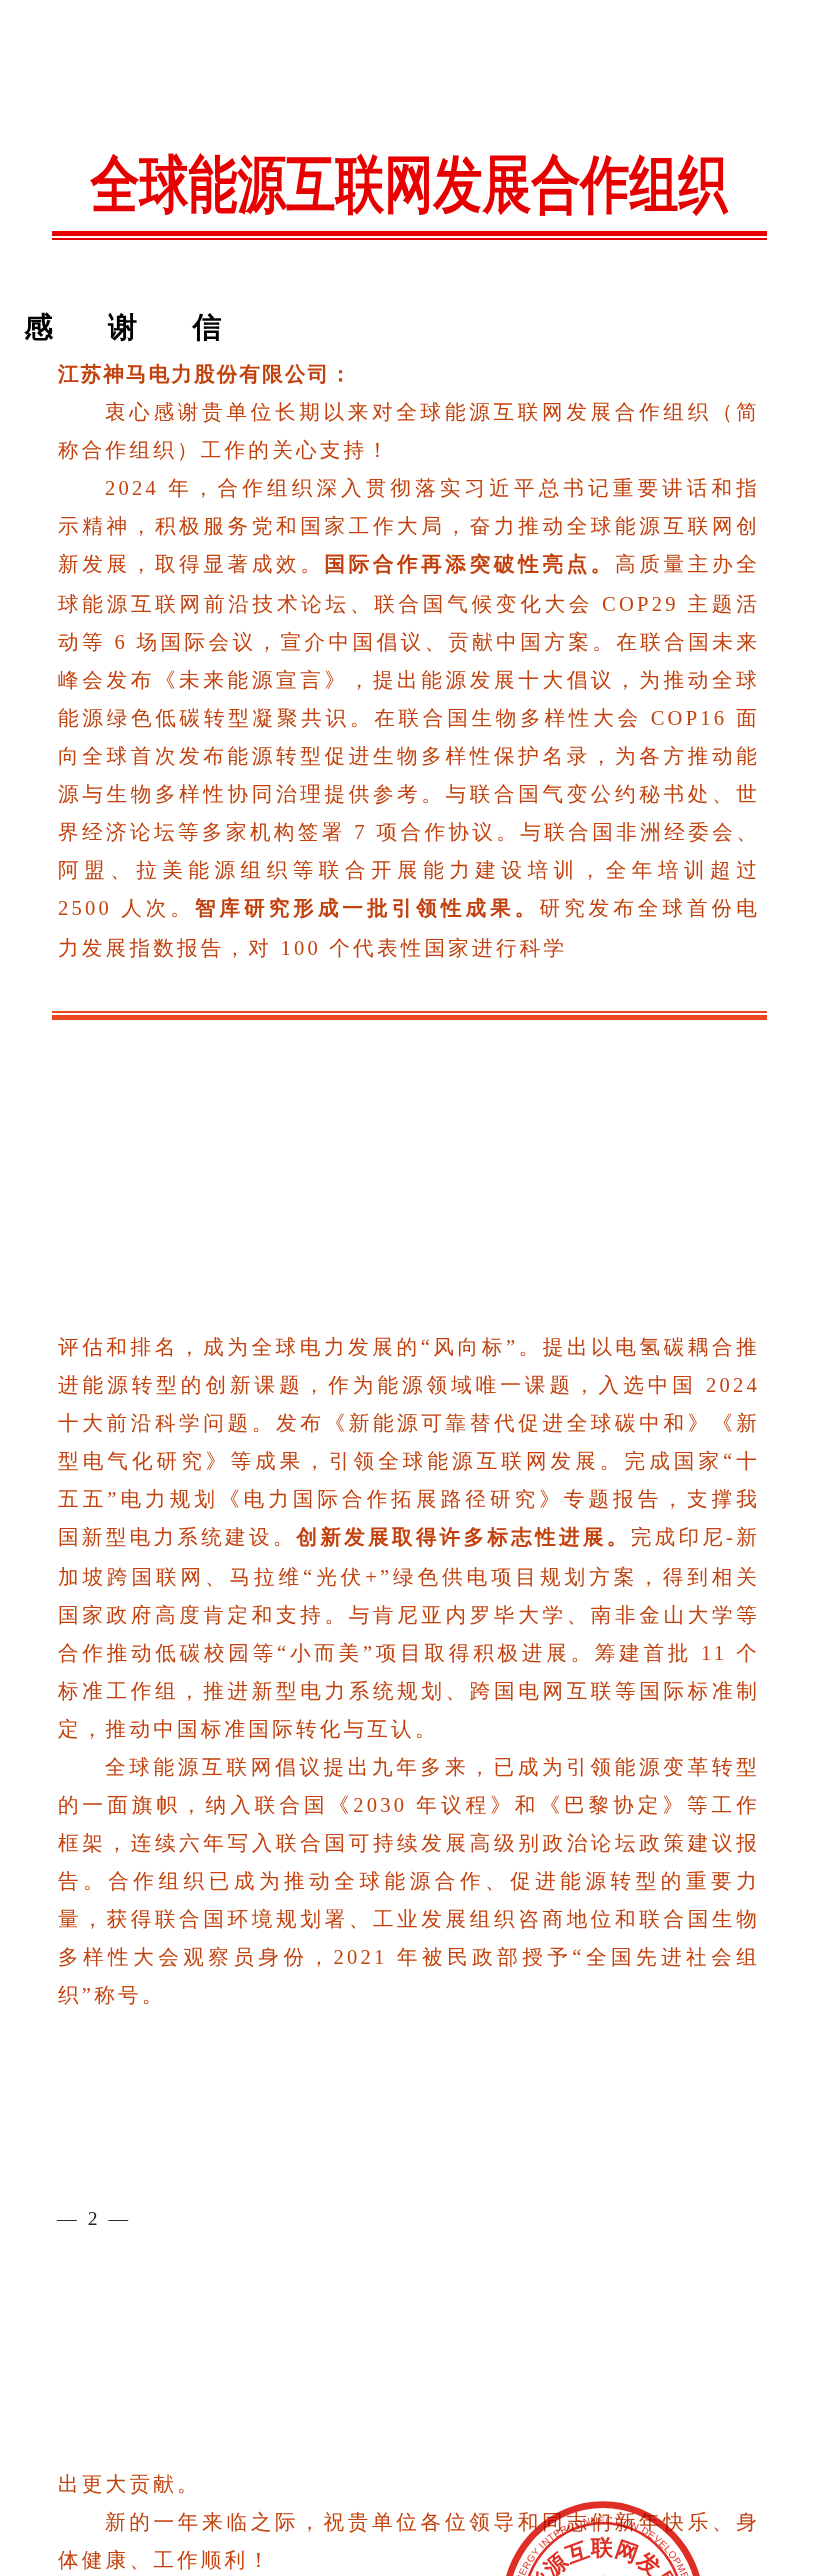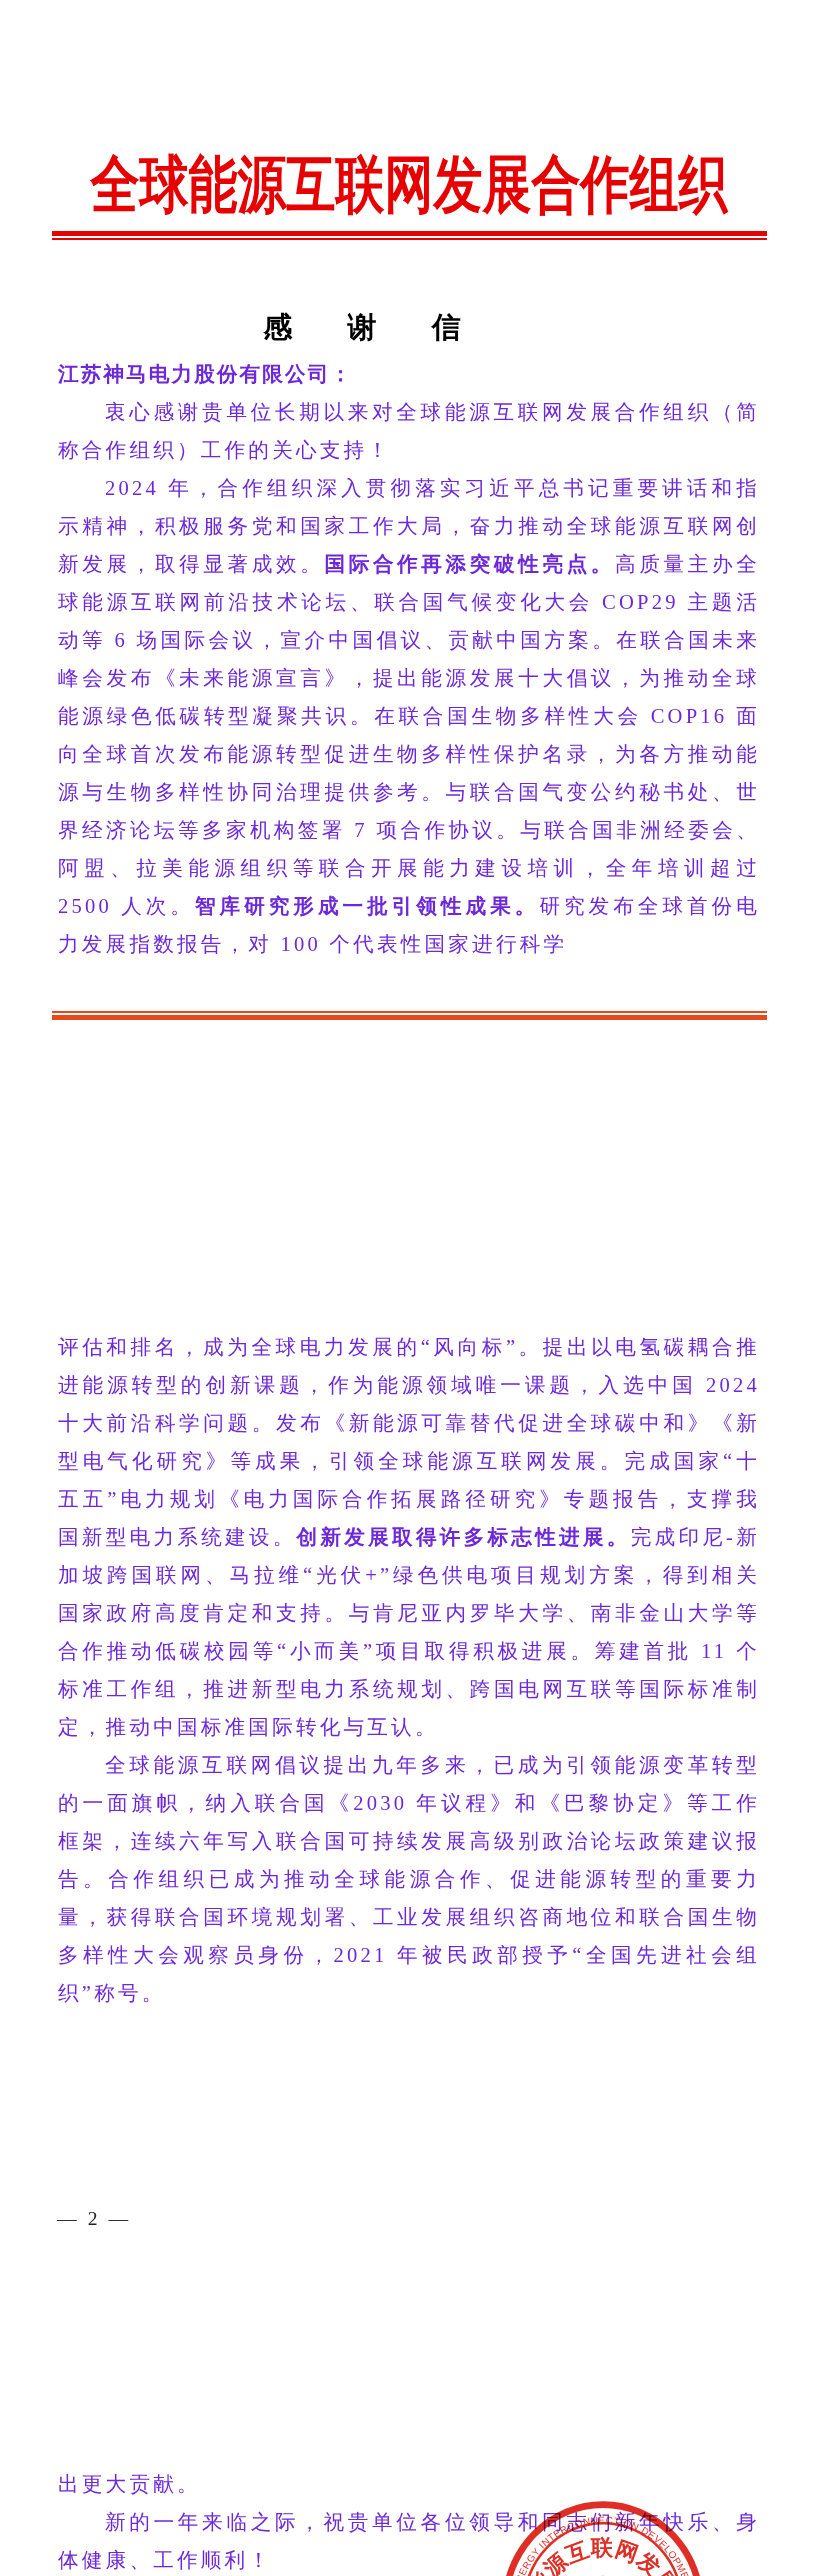--- a/index.html
+++ b/index.html
@@ -21,37 +21,37 @@
   .rule-header{top:231px;}
   .rule-header .thick{height:5.2px;background:#e60000;}
   .rule-header .gap{height:2.1px;}
   .rule-header .thin{height:1.5px;background:#e60000;}
   .rule-footer{top:1011px;}
   .rule-footer .thin{height:1.5px;background:#e8481c;}
   .rule-footer .gap{height:2.1px;}
   .rule-footer .thick{height:5.7px;background:#e8481c;}
 
   .letter-title{
-    position:absolute;left:0;top:308px;width:724px;text-align:center;
+    position:absolute;left:0;top:308px;width:724px;
     font-size:29px;font-weight:bold;color:#000;
     letter-spacing:24px;text-indent:24px;white-space:nowrap;
   }
 
   .body-text{
     position:absolute;left:58px;width:702px;
     font-size:20.6px;line-height:38px;letter-spacing:3.2px;
-    text-align:justify;color:#6d28d9;
+    text-align:justify;color:#c2410c;
   }
   #page1 .body-text{top:355px;}
   #page2 .body-text{top:155px;margin-top:16px;}
   #page3 .body-text{top:152px;}
   .para{margin:0;}
   .para.indent{text-indent:47px;}
   .para.salutation{font-family:"Liberation Sans","DejaVu Sans",sans-serif;font-weight:bold;letter-spacing:2.1px;}
-  .b{font-weight:bold;font-family:Liberation Serif, serif;}
+  .b{font-weight:bold;font-family:Liberation Mono, monospace;}
 
   .page-num{
     position:absolute;font-size:19.6px;letter-spacing:3.1px;color:#222;white-space:nowrap;
   }
   .page-num-2{left:57px;top:1051px;}
 
   .seal{
     position:absolute;left:499px;top:187px;width:208px;height:216px;
     mix-blend-mode:multiply;opacity:0.92;
   }

